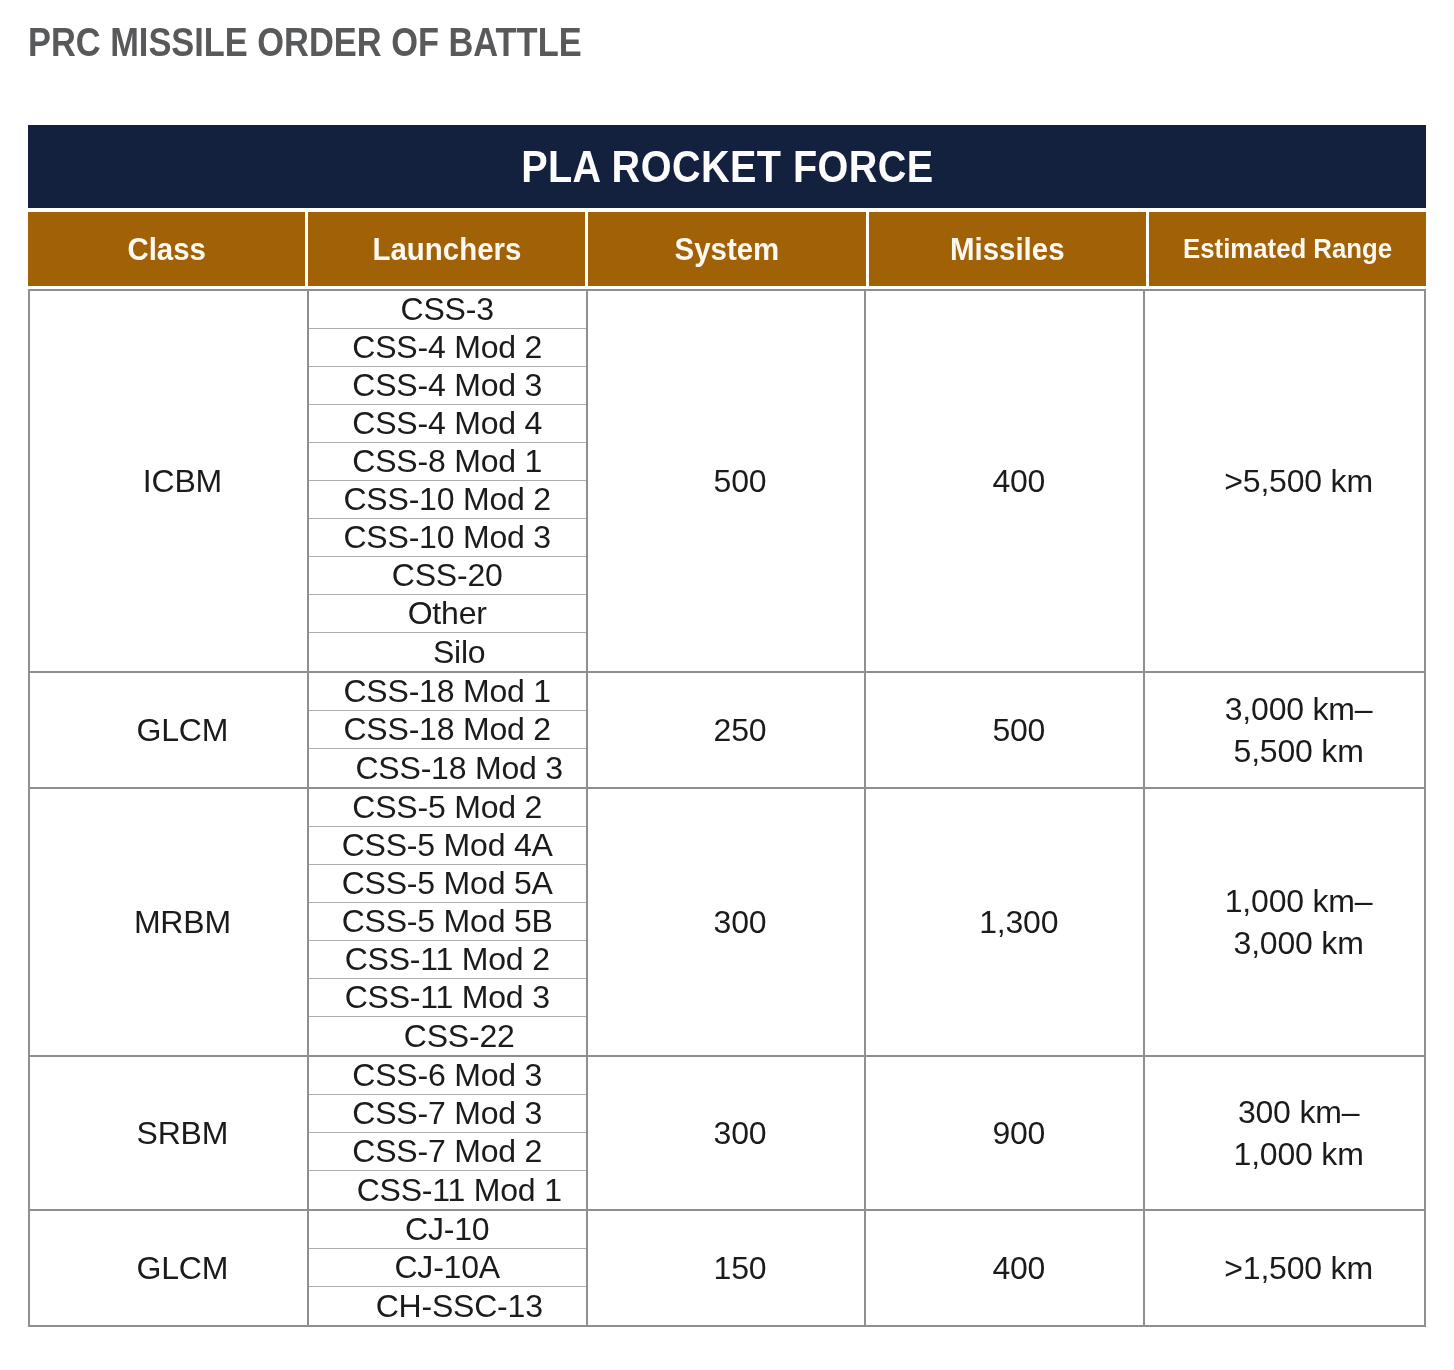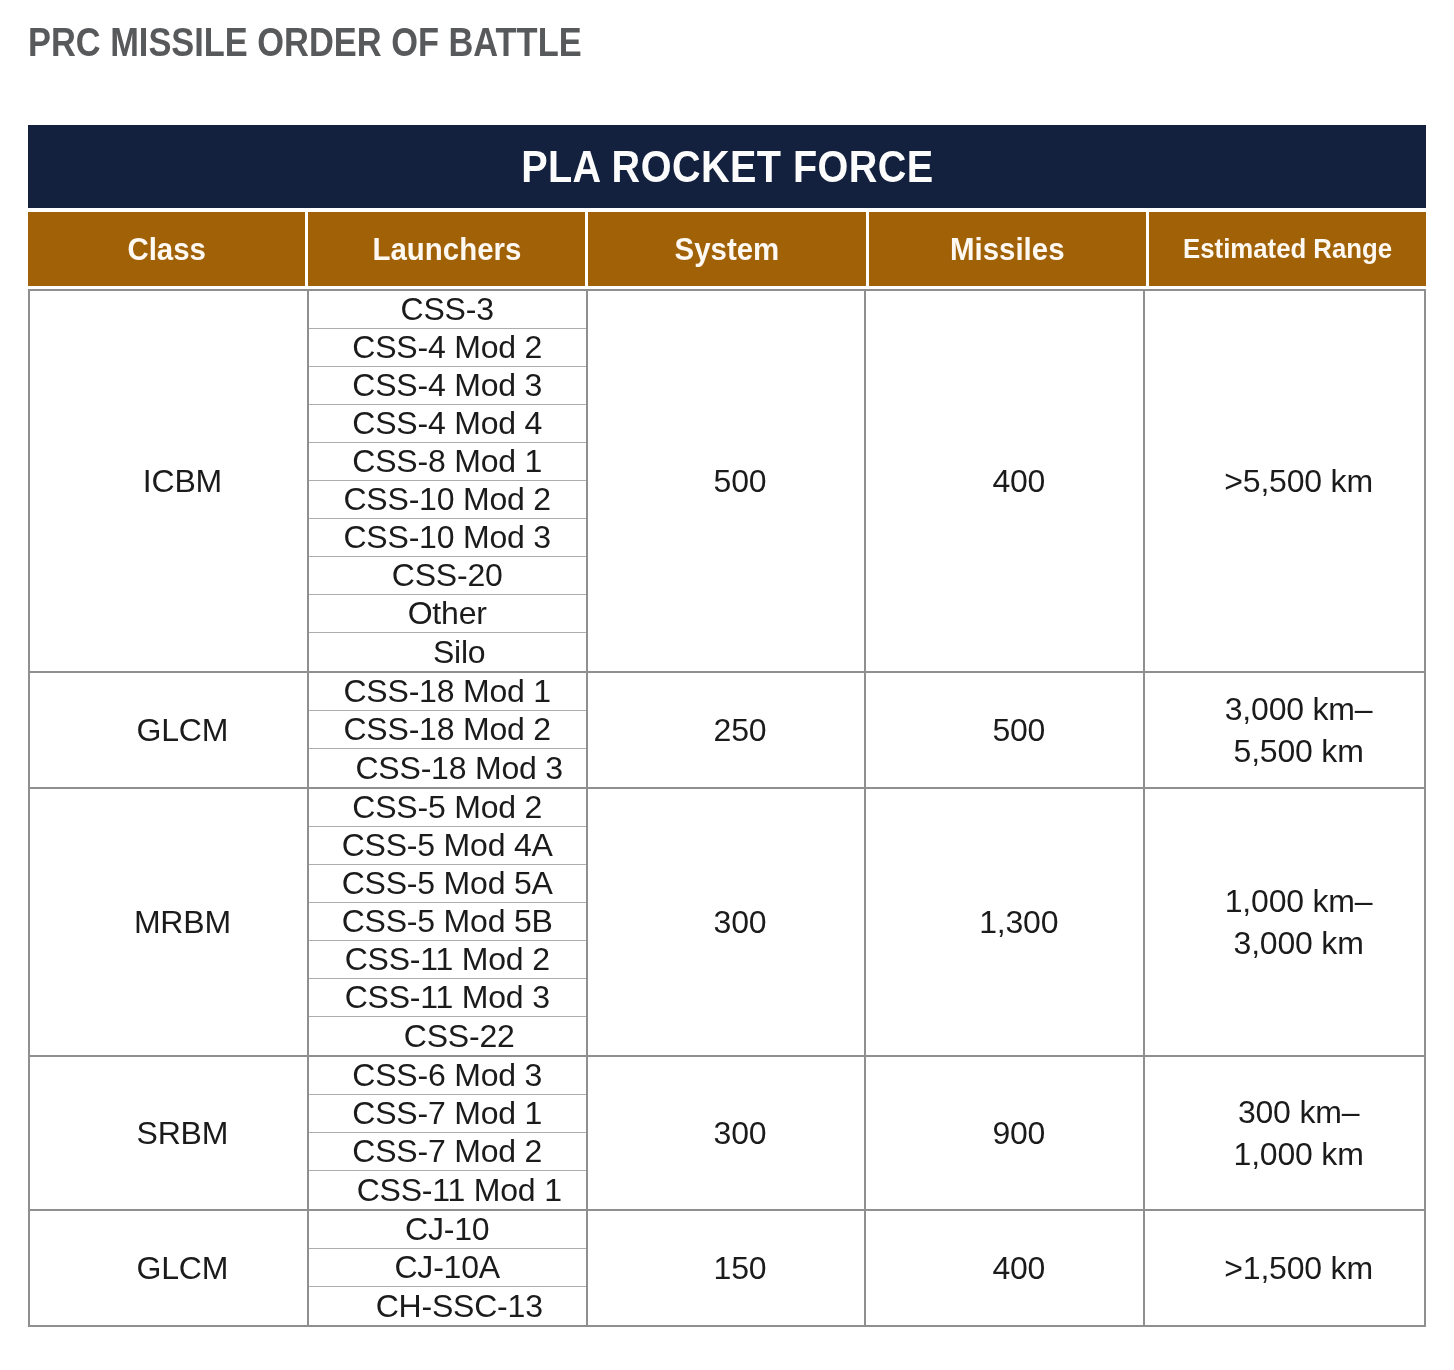--- a/index.html
+++ b/index.html
@@ -203,21 +203,21 @@
       </div>
       <div class="tr">
         <div class="td cell-center">
           <span class="body-text">SRBM</span>
         </div>
         <div class="td cell-system">
           <div class="sys-row">
             <span class="body-text">CSS-6 Mod 3</span>
           </div>
           <div class="sys-row">
-            <span class="body-text">CSS-7 Mod 1</span>
+            <span class="body-text">CSS-7 Mod 3</span>
           </div>
           <div class="sys-row">
             <span class="body-text">CSS-7 Mod 2</span>
           </div>
           <div class="sys-row">
             <span class="body-text">CSS-11 Mod 1</span>
           </div>
         </div>
         <div class="td cell-center">
           <span class="body-text">300</span>

